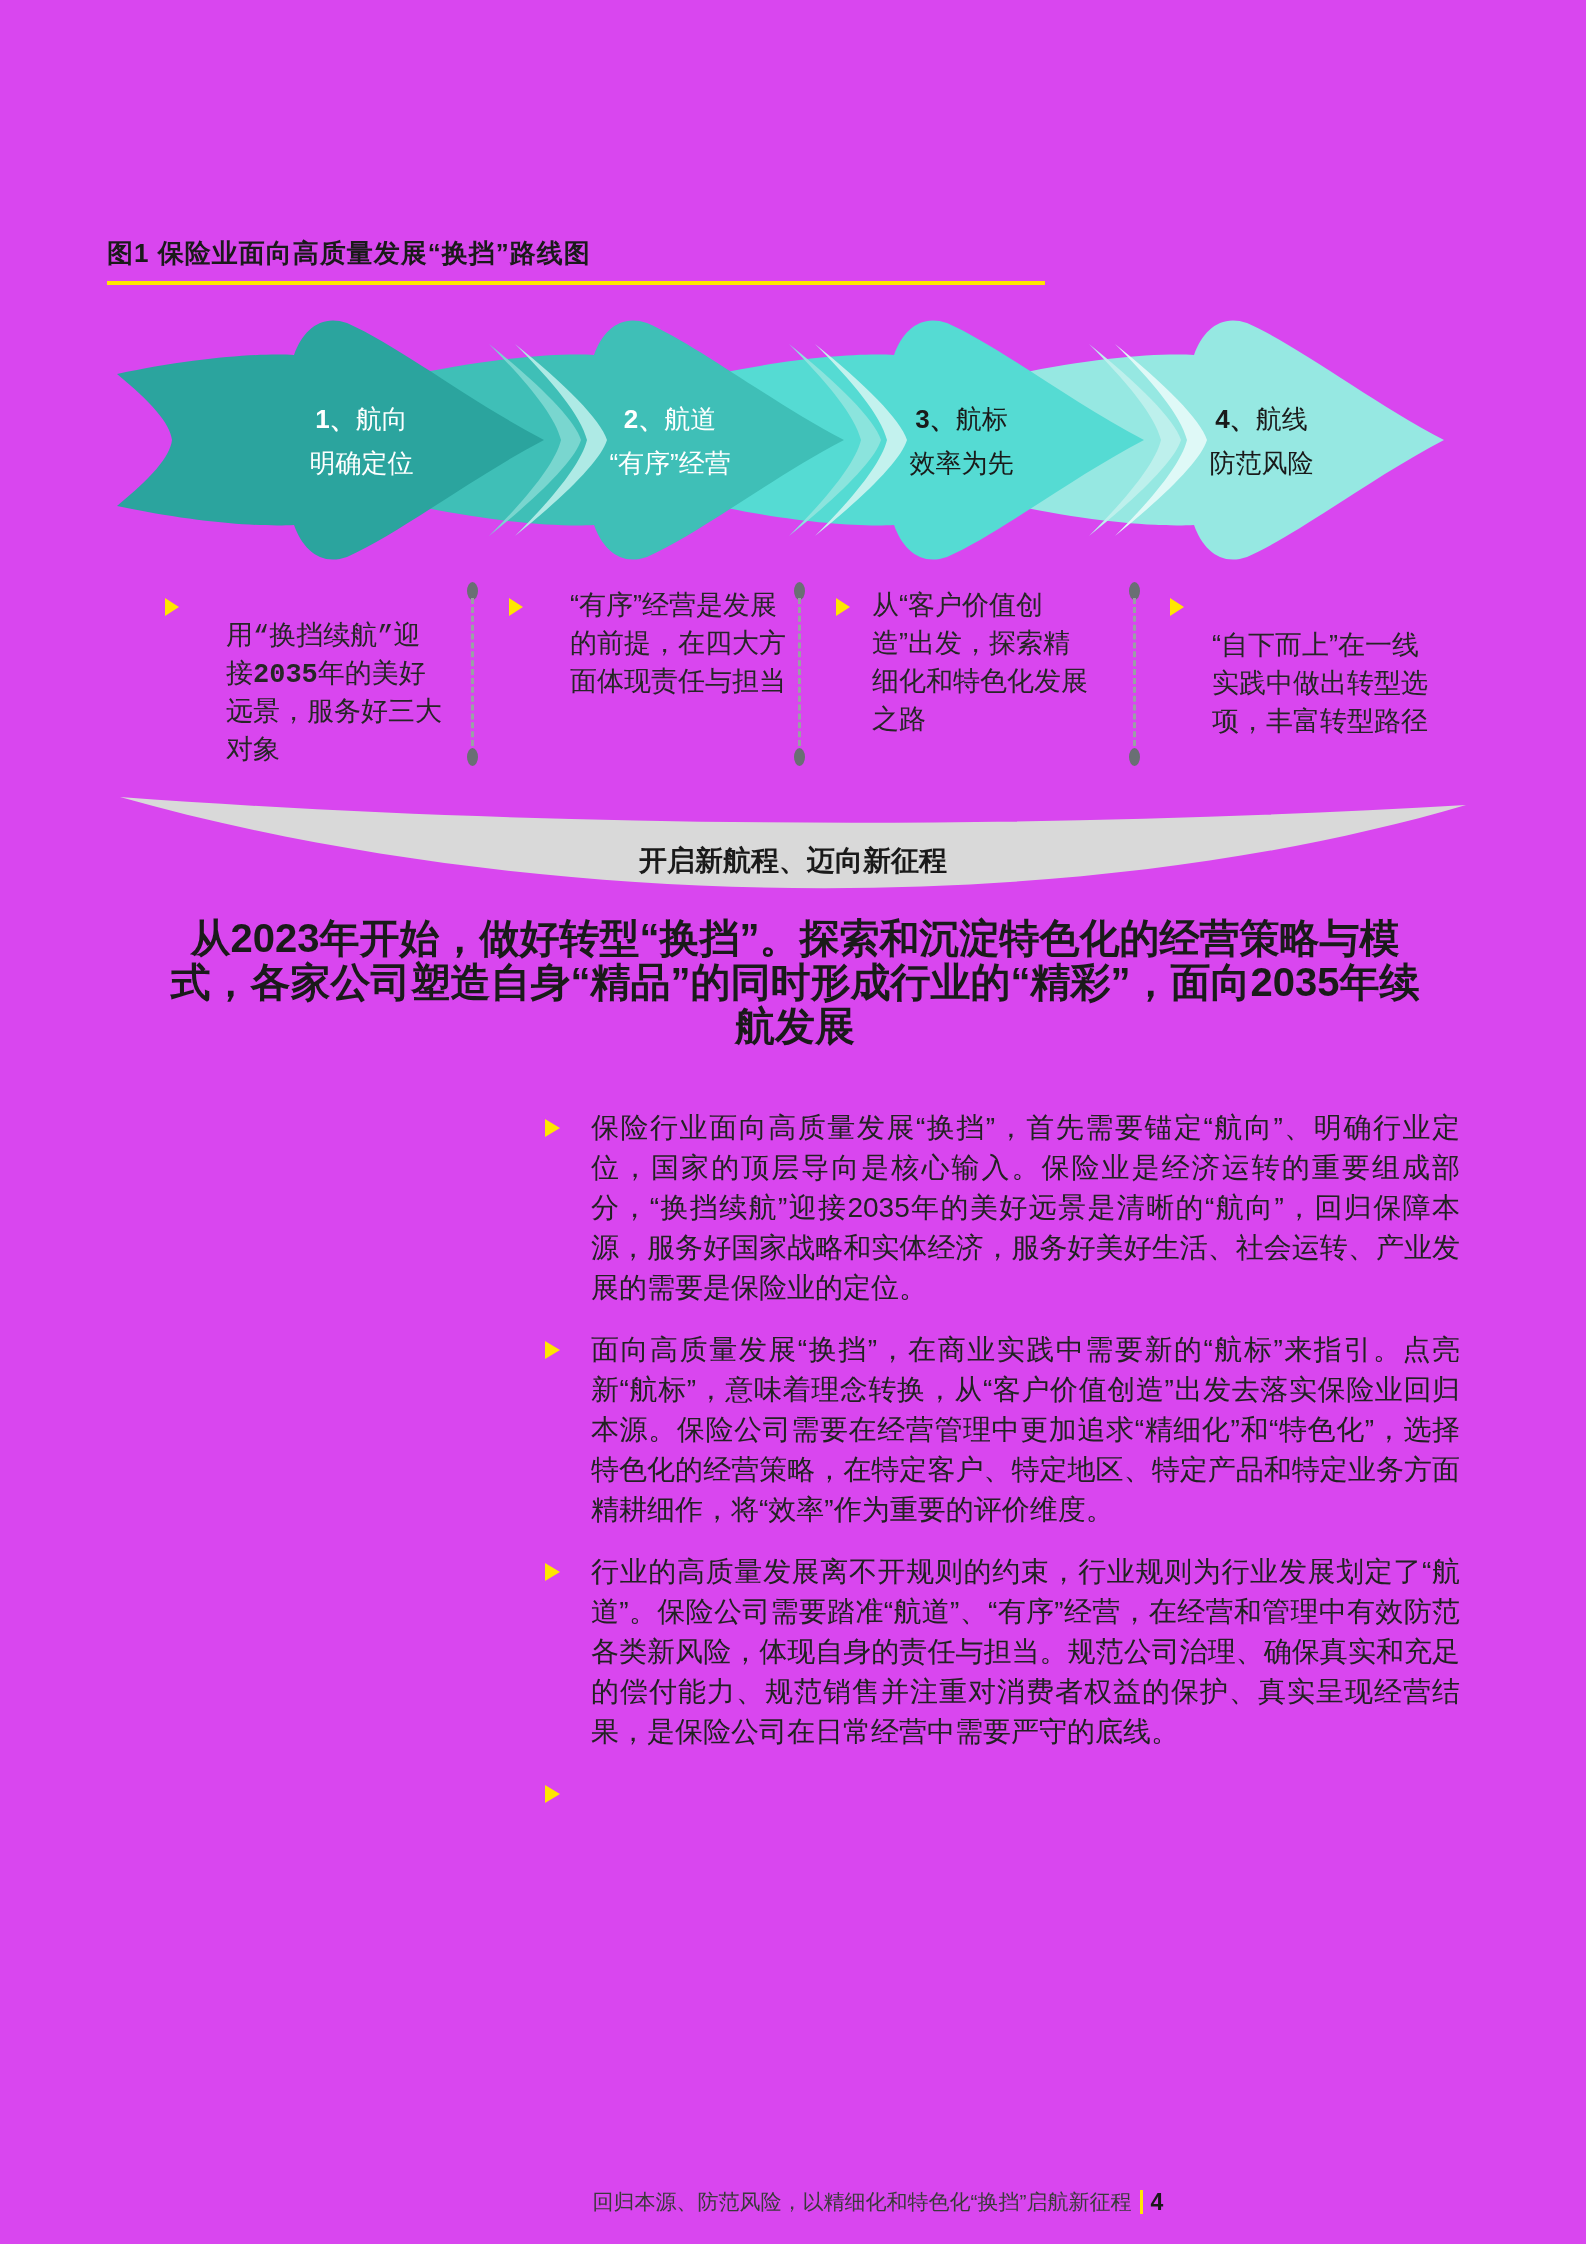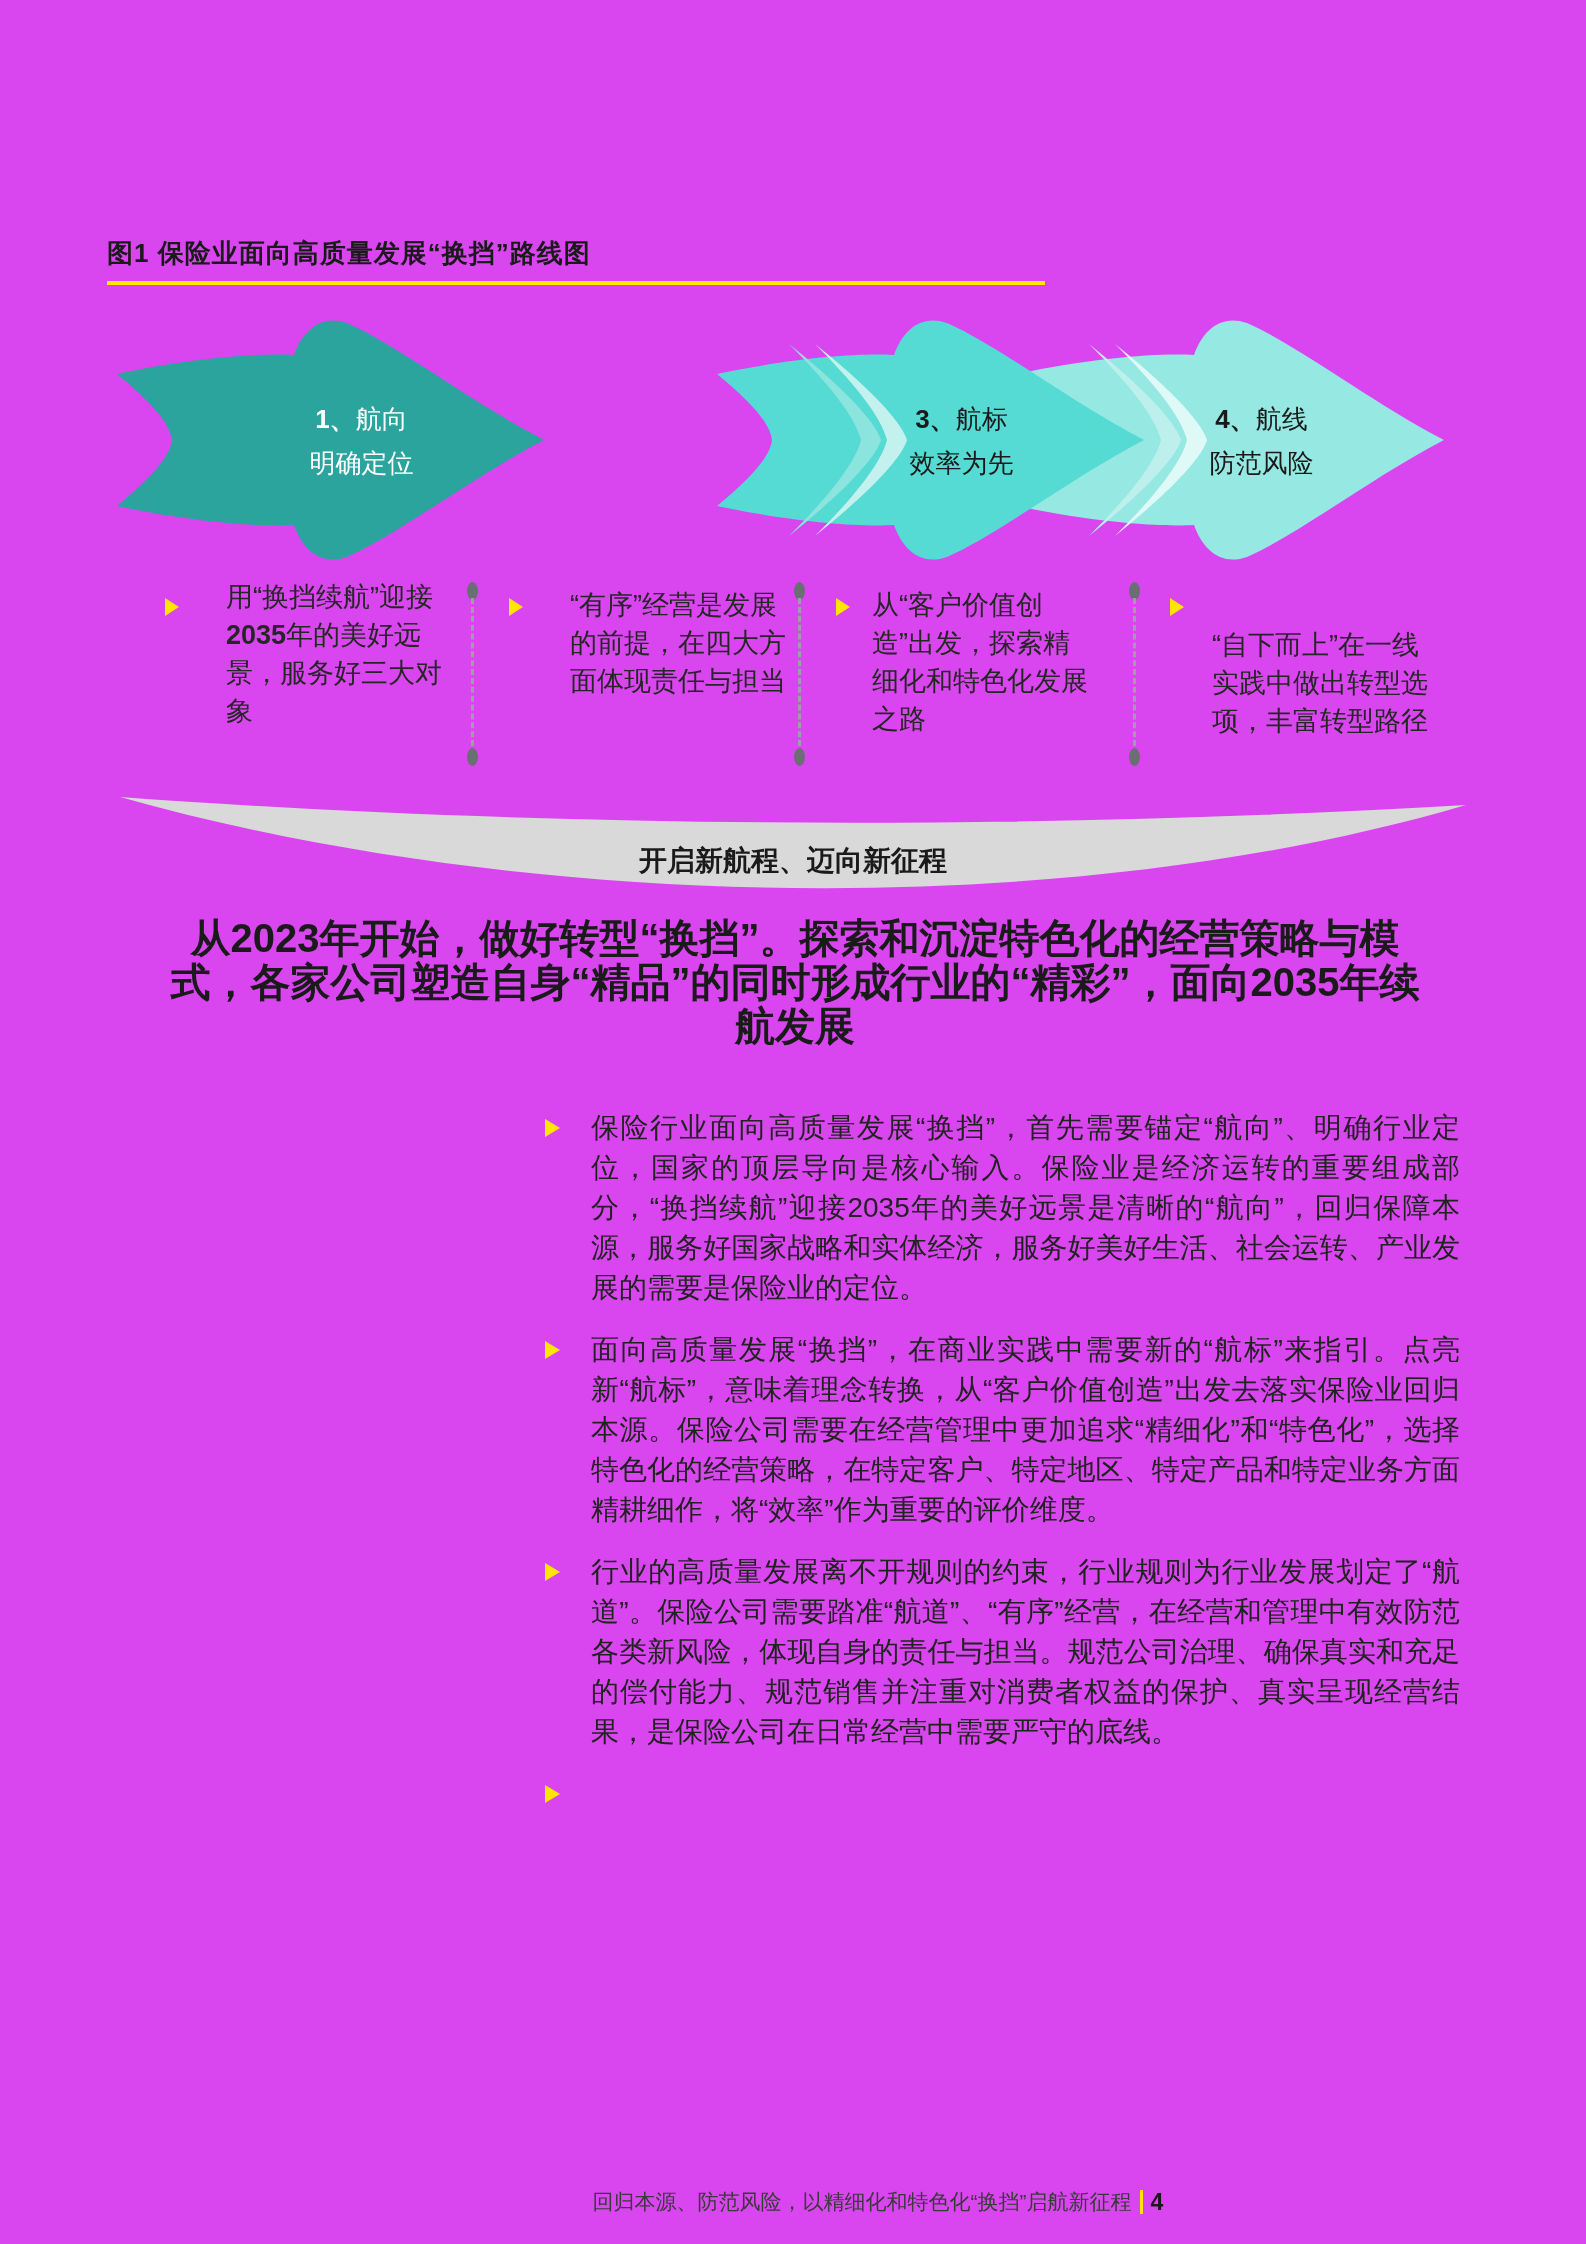--- a/index.html
+++ b/index.html
@@ -71,20 +71,35 @@
         <path d="M 10,66 C 86,50 150,45 187,47 C 196,22 214,6 240,15 C 292,38 364,94 437,132
                  C 364,170 292,226 240,249 C 214,258 196,242 187,217 C 150,219 86,214 10,198
                  C 44,170 63,149 65,132 C 63,115 44,94 10,66 Z" fill="#2BA49E"></path>
       </svg>
       <div class="arrow-label" style="color: rgb(255, 255, 255);">
         <div><span class="num">1、</span><span>航向</span></div>
         <div>明确定位</div>
       </div>
     </div>
 
+    <div class="arrow a2">
+      <svg viewBox="0 0 440 265">
+        <path d="M 10,66 C 86,50 150,45 187,47 C 196,22 214,6 240,15 C 292,38 364,94 437,132
+                 C 364,170 292,226 240,249 C 214,258 196,242 187,217 C 150,219 86,214 10,198
+                 C 44,170 63,149 65,132 C 63,115 44,94 10,66 Z" fill="#3FBFB7"></path>
+        <path d="M 108,36 C 158,76 194,112 200,132 C 194,152 158,188 108,228
+                 C 146,190 174,156 180,132 C 174,108 146,74 108,36 Z" fill="#AEEAE5"></path>
+        <path d="M 82,36 C 132,76 168,112 174,132 C 168,152 132,188 82,228
+                 C 120,190 148,156 154,132 C 148,108 120,74 82,36 Z" fill="#79D6CF"></path>
+      </svg>
+      <div class="arrow-label" style="color: rgb(255, 255, 255);">
+        <div><span class="num">2、</span><span>航道</span></div>
+        <div>“有序”经营</div>
+      </div>
+    </div>
 
     <div class="arrow a3">
       <svg viewBox="0 0 440 265">
         <path d="M 10,66 C 86,50 150,45 187,47 C 196,22 214,6 240,15 C 292,38 364,94 437,132
                  C 364,170 292,226 240,249 C 214,258 196,242 187,217 C 150,219 86,214 10,198
                  C 44,170 63,149 65,132 C 63,115 44,94 10,66 Z" fill="#55DBD3"></path>
         <path d="M 108,36 C 158,76 194,112 200,132 C 194,152 158,188 108,228
                  C 146,190 174,156 180,132 C 174,108 146,74 108,36 Z" fill="#C3F2EE"></path>
         <path d="M 82,36 C 132,76 168,112 174,132 C 168,152 132,188 82,228
                  C 120,190 148,156 154,132 C 148,108 120,74 82,36 Z" fill="#8BE4DD"></path>
@@ -107,21 +122,21 @@
       </svg>
       <div class="arrow-label" style="color: rgb(26, 26, 26);">
         <div><span class="num">4、</span><span>航线</span></div>
         <div>防范风险</div>
       </div>
     </div>
   </div>
 
   <div class="fig-bullets">
     <div class="ftri" style="left: 165px; top: 598px; border-left-color: rgb(255, 230, 0);"></div>
-    <div class="fbtext" style="left:226px;top:578px;"><span>用“换挡续航”迎接</span><span style="font-weight: bold;">2035</span><span>年的美好远景，服务好三大对象</span></div>
+    <div class="fbtext" style="left:226px;top:618px;font-family:Liberation Mono, monospace;"><span>用“换挡续航”迎接</span><span style="font-weight: bold;">2035</span><span>年的美好远景，服务好三大对象</span></div>
 
     <div class="sep" style="left:462px;top:582px;">
       <div class="dot" style="top:0;"></div>
       <div class="dash"></div>
       <div class="dot" style="top:166px;"></div>
     </div>
 
     <div class="ftri" style="left: 509px; top: 598px; border-left-color: rgb(255, 230, 0);"></div>
     <div class="fbtext" style="left:570px;top:586px;"><span>“有序”经营是发展的前提，在四大方面体现责任与担当</span></div>
 

